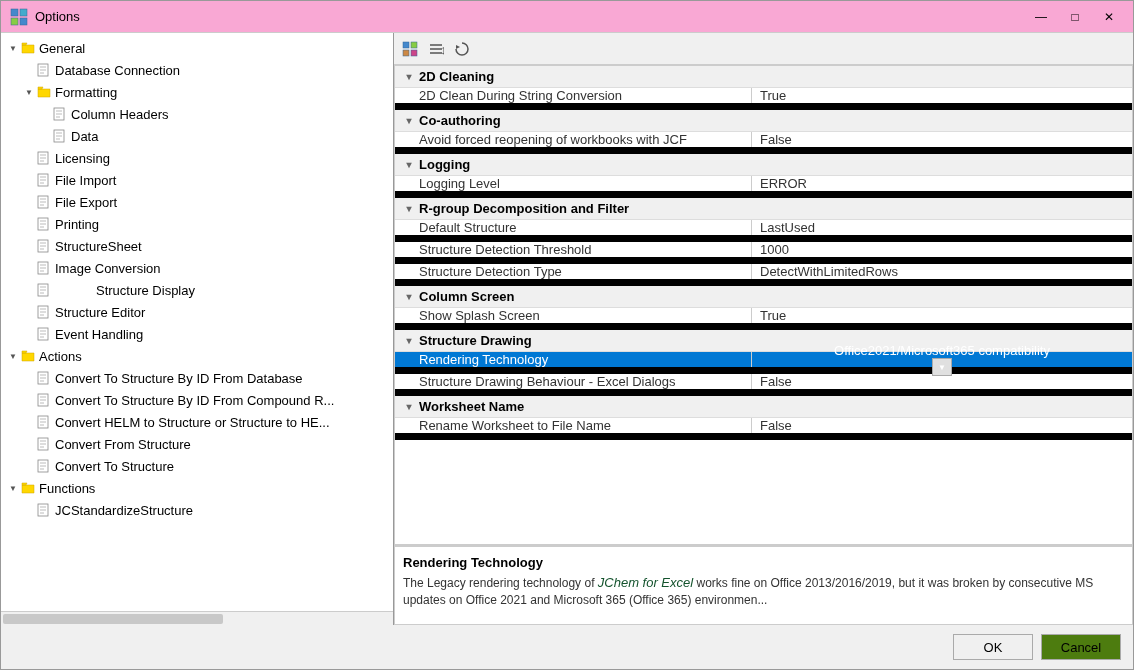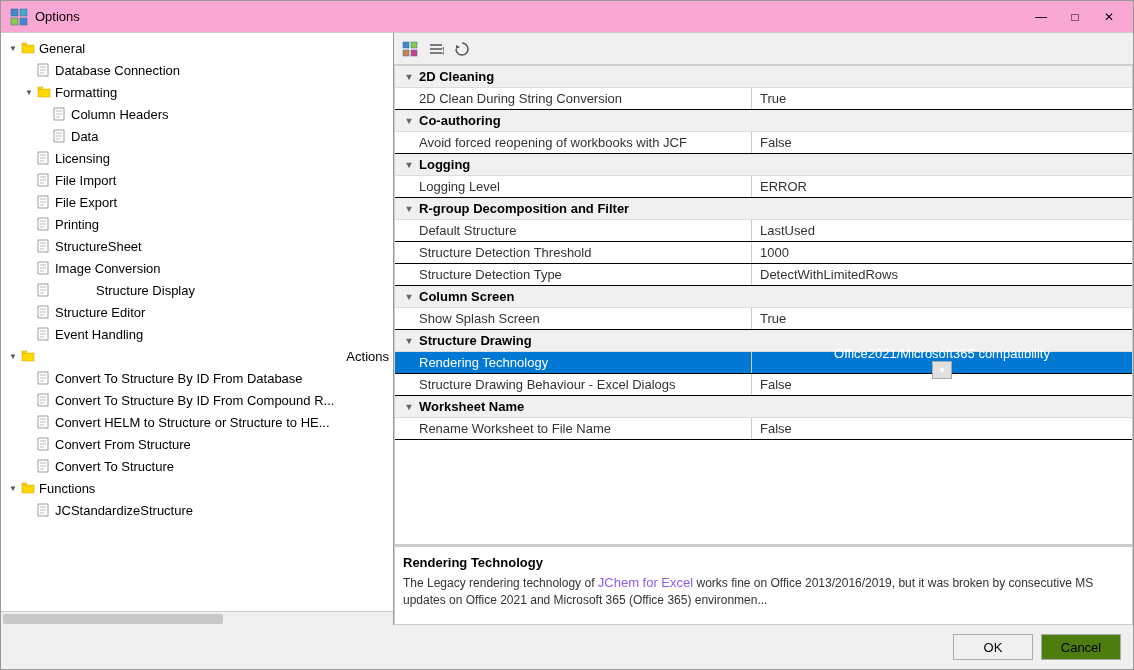--- a/index.html
+++ b/index.html
@@ -187,21 +187,21 @@
       background: #f0f0f0;
       font-weight: bold;
       border-bottom: 1px solid #ddd;
       gap: 4px;
     }
     
     .setting-row {
       display: flex;
       align-items: center;
       height: 22px;
-      border-bottom: 1px solid #000000;
+      border-bottom: 7px solid #000000;
     }
     .setting-row.selected { background: #0078d4; color: white; }
     
     .setting-name {
       flex: 1;
       padding: 0 8px 0 24px;
       color: #333;
     }
     .setting-row.selected .setting-name { color: white; }
     
@@ -254,21 +254,22 @@
       font-weight: bold;
       margin-bottom: 4px;
     }
     
     .description-text {
       color: #333;
       line-height: 1.4;
       font-size: 12px;
     }
     .description-text .link {
-      color: #8b5cf6;
+      color: #14532d;
+      font-style: italic;
     }
     
     
     .footer {
       height: 44px;
       display: flex;
       align-items: center;
       justify-content: flex-end;
       padding: 0 12px;
       gap: 8px;
@@ -485,21 +486,21 @@
             <span class="tree-label" style="overflow: hidden; text-overflow: ellipsis;">Event Handling</span>
           </div>
           <div class="tree-item indent-0">
             <span class="tree-expand" style="color: rgb(85, 85, 85); font-size: 8px;">▼</span>
             <span class="tree-icon" style="display: flex; align-items: center; font-size: 12px;">
               <svg width="14" height="12" viewBox="0 0 14 12">
                 <path d="M1 3 L1 11 L13 11 L13 3 Z" fill="#FFD700" stroke="#CCA000" stroke-width="0.5"></path>
                 <path d="M1 3 L5 3 L6 1 L1 1 Z" fill="#FFD700" stroke="#CCA000" stroke-width="0.5"></path>
               </svg>
             </span>
-            <span class="tree-label" style="overflow: hidden; text-overflow: ellipsis; text-align: right;">Actions</span>
+            <span class="tree-label" style="overflow: hidden; text-overflow: ellipsis;">Actions</span>
           </div>
           <div class="tree-item indent-1">
             <span class="tree-expand"></span>
             <span class="tree-icon" style="display: flex; align-items: center; font-size: 12px;">
               <svg width="12" height="14" viewBox="0 0 12 14">
                 <rect x="1" y="1" width="10" height="12" fill="white" stroke="#888" stroke-width="0.8"></rect>
                 <line x1="3" y1="4" x2="9" y2="4" stroke="#aaa" stroke-width="0.8"></line>
                 <line x1="3" y1="7" x2="9" y2="7" stroke="#aaa" stroke-width="0.8"></line>
                 <line x1="3" y1="10" x2="7" y2="10" stroke="#aaa" stroke-width="0.8"></line>
               </svg>

